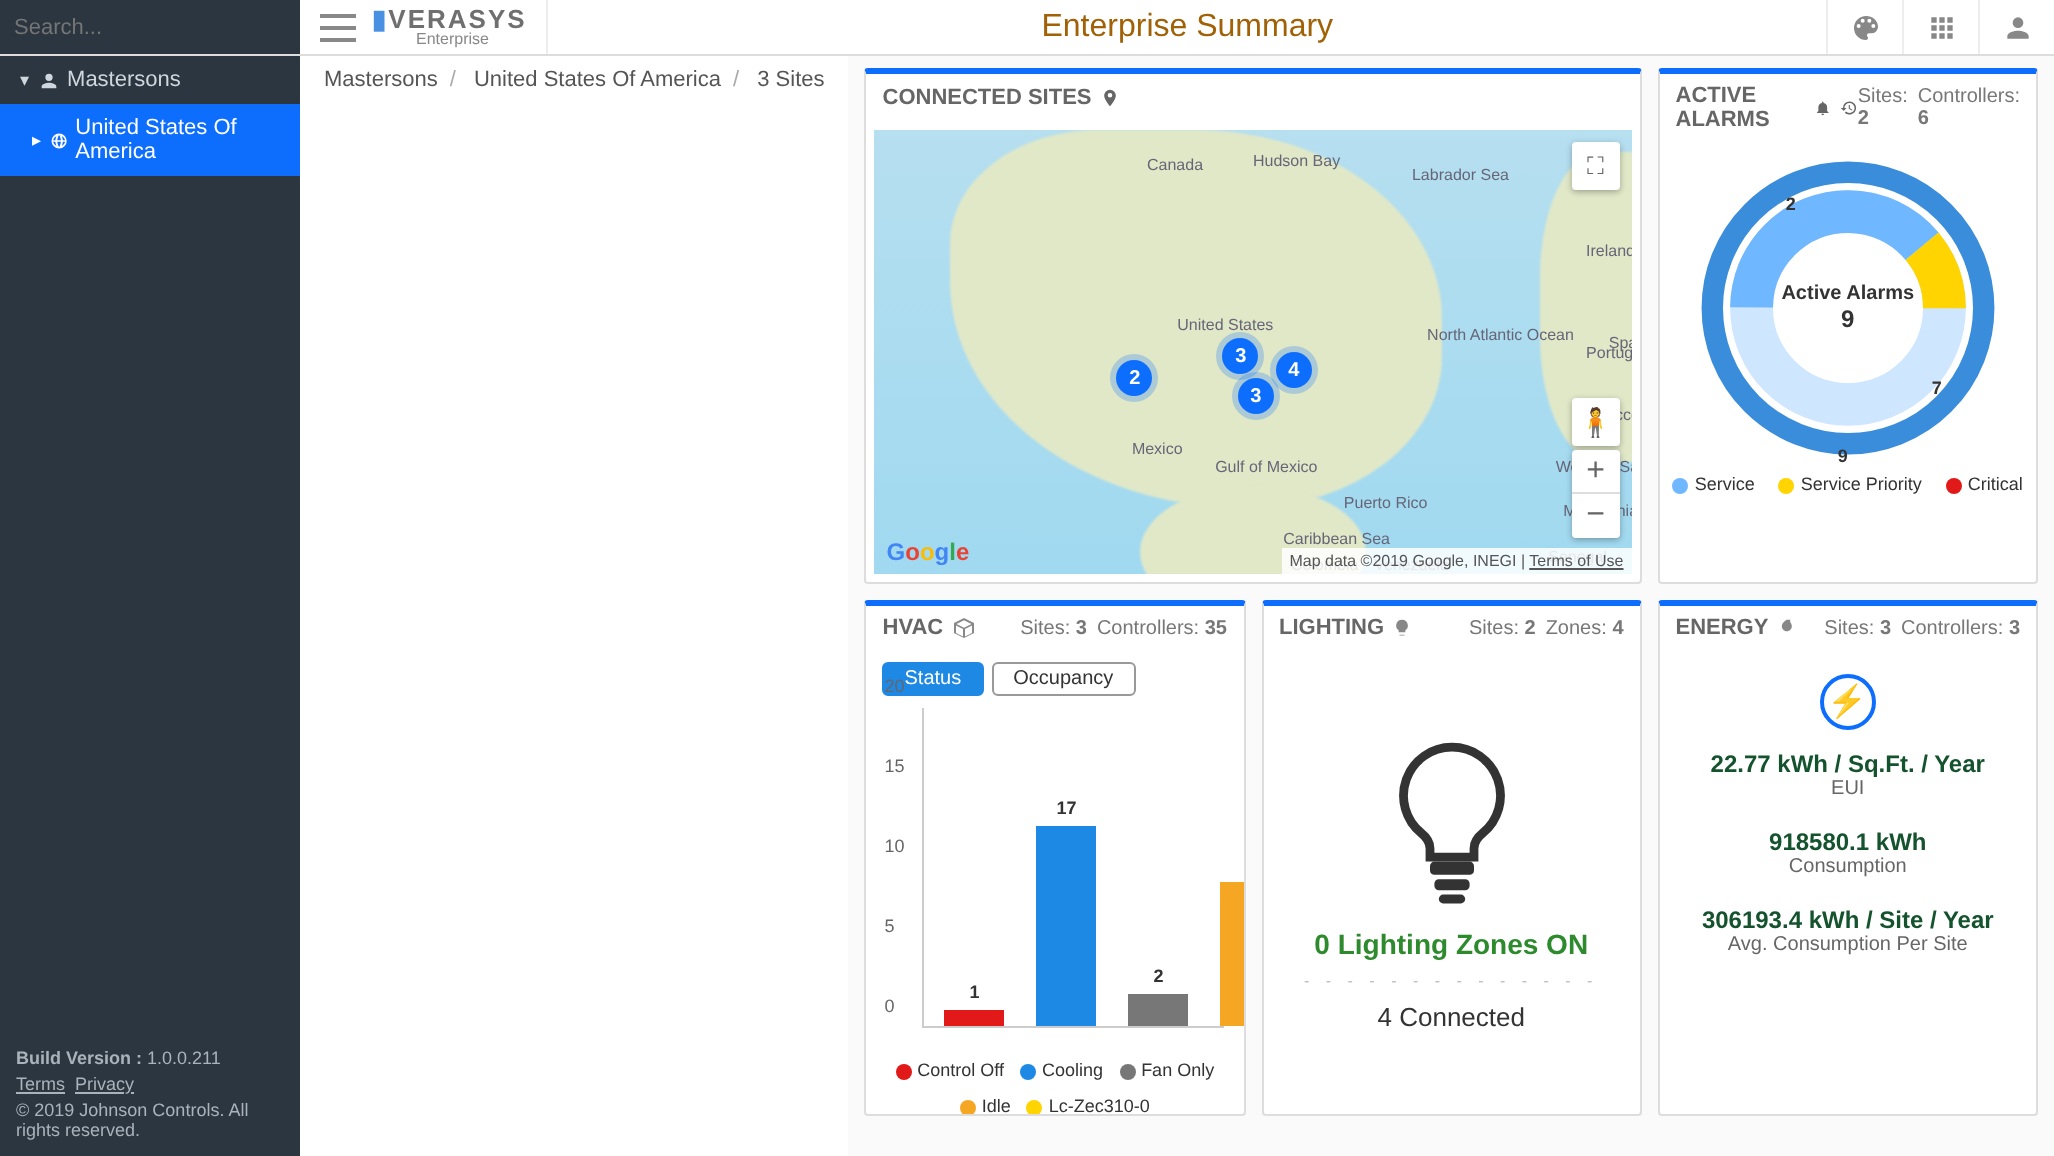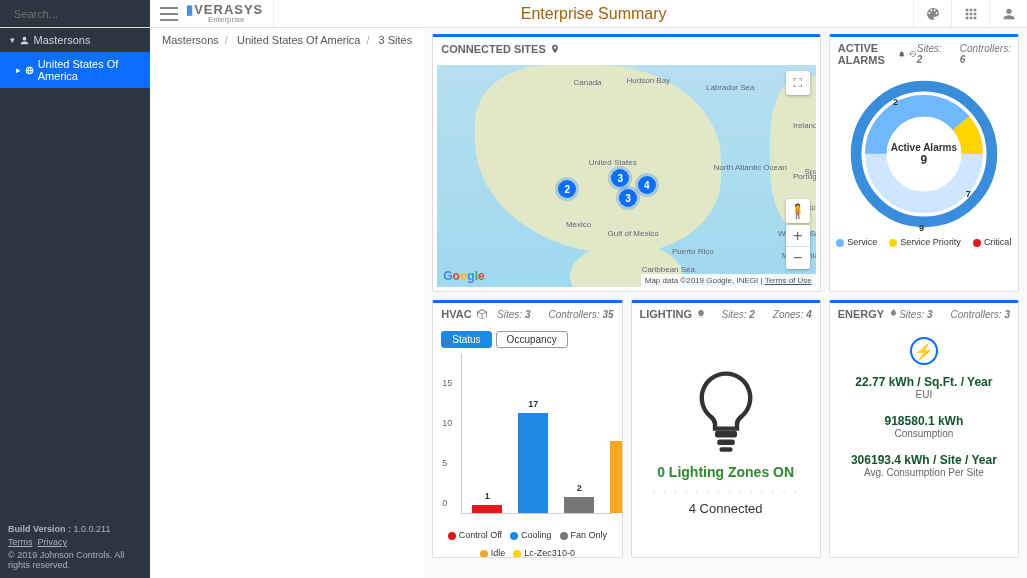--- a/index.html
+++ b/index.html
@@ -9,21 +9,21 @@
   color: #333;
   background: #fff;
   width: 1027px;
   height: 578px;
   overflow: hidden;
 }
 .app { display: flex; flex-direction: column; height: 100%; }
 
 
 .topbar { display: flex; height: 28px; border-bottom: 1px solid #ddd; align-items: stretch; }
-.search-wrap { width: 150px; background: #2b3640; display: flex; align-items: center; padding: 0 8px; }
+.search-wrap { width: 150px; background: #2b3640; display: flex; align-items: center; padding: 0 8px; justify-content: center; }
 .search-wrap svg { fill: #aab2bb; width: 14px; height: 14px; }
 .search-wrap input { flex: 1; background: transparent; border: none; color: #cfd6dd; font-size: 11px; margin-left: 6px; outline: none; }
 .logo-area { display: flex; align-items: center; padding: 0 10px; border-right: 1px solid #eee; }
 .hamburger { width: 18px; height: 14px; margin-right: 8px; cursor: pointer; }
 .logo-text { display: flex; flex-direction: column; line-height: 1; }
 .logo-text .brand { font-size: 13px; color: #6f6f6f; letter-spacing: 1px; font-weight: 600; }
 .logo-text .sub { font-size: 8px; color: #888; margin-left: 22px; }
 .title-area { flex: 1; display: flex; align-items: center; justify-content: center; font-size: 16px; color: #a16207; }
 .tool-btns { display: flex; }
 .tool-btn { width: 38px; display: flex; align-items: center; justify-content: center; border-left: 1px solid #eee; cursor: pointer; }
@@ -40,21 +40,21 @@
 .sb-footer a { color: #aab2bb; }
 .sb-footer .bv { margin-bottom: 3px; }
 
 .main { flex: 1; display: flex; flex-direction: row; background: #fafafa; overflow: hidden; }
 .breadcrumb { padding: 6px 12px; font-size: 11px; color: #555; background: #fff; }
 .breadcrumb .sep { margin: 0 6px; color: #aaa; }
 .content { flex: 1; padding: 6px 8px; display: grid; grid-template-columns: 1fr 1fr 1fr; grid-template-rows: 258px 258px; gap: 8px; overflow: hidden; }
 .panel { background: #fff; border: 1px solid #ddd; border-top: 3px solid #0d6efd; display: flex; flex-direction: column; overflow: hidden; border-radius: 2px; }
 .panel-header { display: flex; align-items: center; padding: 5px 8px; font-size: 11px; color: #666; font-weight: bold; }
 .panel-header .ph-title { display: flex; align-items: center; gap: 4px; text-transform: uppercase; }
-.panel-header .ph-right { margin-left: auto; font-weight: normal; color: #777; display: flex; gap: 18px; font-size: 10px; font-style: italic; }
+.panel-header .ph-right { margin-left: auto; font-weight: normal; color: #777; display: flex; gap: 5px; font-size: 10px; }
 .panel-body { flex: 1; position: relative; overflow: hidden; padding: 4px; }
 
 .span2 { grid-column: span 2; }
 
 
 .map-area { position: relative; width: 100%; height: 100%; background: linear-gradient(#b6dff0, #a0d9f0); overflow: hidden; }
 .land { position: absolute; background: #e0e8c8; border-radius: 40%; filter: blur(0.5px); }
 .map-btns { position: absolute; top: 6px; left: 6px; display: flex; background: #fff; border-radius: 2px; box-shadow: 0 1px 3px rgba(0,0,0,.3); }
 .map-btns div { padding: 6px 12px; font-size: 12px; cursor: pointer; }
 .map-btns .mb-active { font-weight: bold; }

